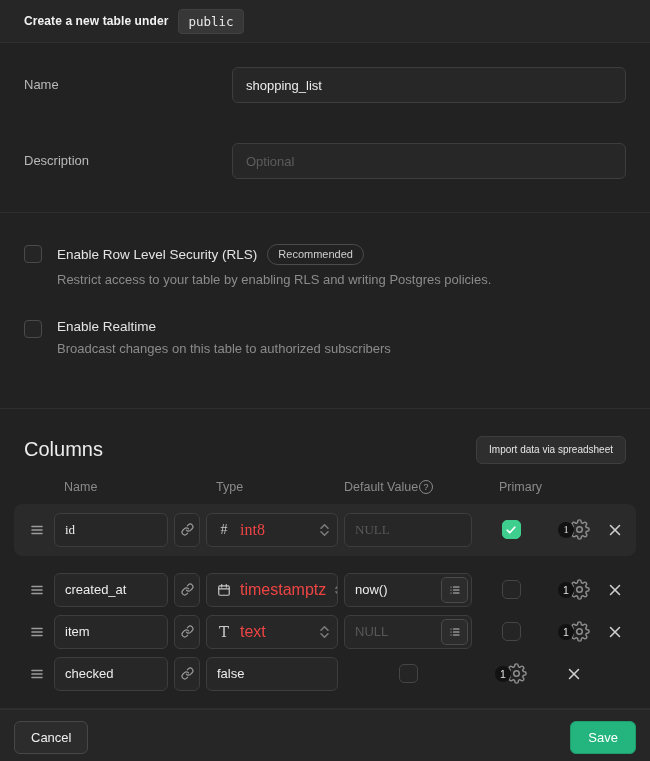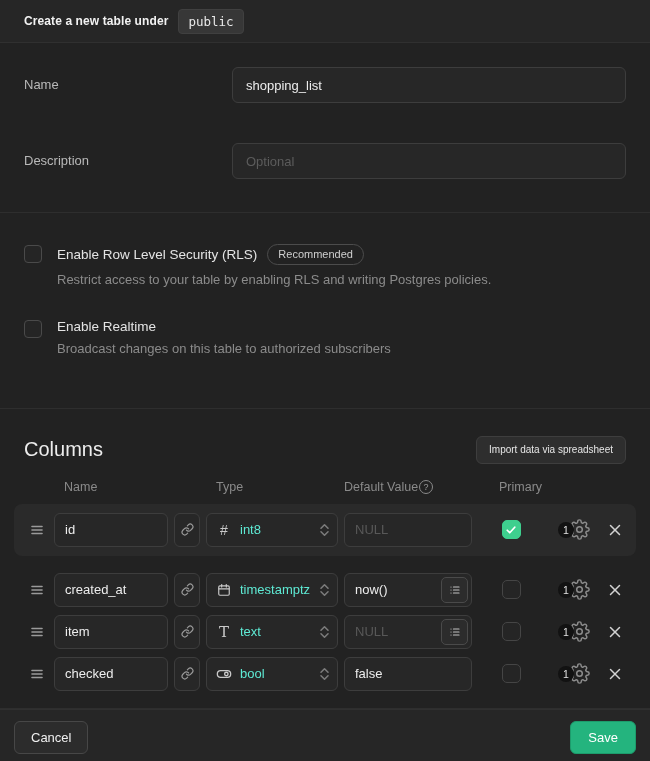--- a/index.html
+++ b/index.html
@@ -59,40 +59,40 @@
   .col-headers { margin-bottom:10px; font-size:12.5px; color:#8a8a8a; }
   .hdr-name { grid-column:2; padding-left:10px; }
   .hdr-type { grid-column:4; padding-left:10px; }
   .hdr-default { grid-column:5; display:flex; align-items:flex-end; gap:1px; }
   .hdr-primary { grid-column:6; padding-left:21px; }
   .help-icon {
     width:14px; height:14px; border:1px solid #8a8a8a; border-radius:50%;
     font-size:9px; color:#9a9a9a; display:flex; align-items:center; justify-content:center; cursor:default;
   }
   .row-highlight { margin:0 14px 16px; background:#2a2a2a; border-radius:8px; padding:8px 0; }
-  .row-highlight .col-row { padding-left:12px; }
+  .row-highlight .col-row { padding-left:12px;font-family:Liberation Serif, serif; }
   .col-row { height:36px; }
   .col-row.plain { margin-bottom:6px; }
   .drag-handle { display:flex; justify-content:center; cursor:grab; color:#9a9a9a; }
   .row-input {
     width:100%; height:34px; background:#272727; border:1px solid #3d3d3d; border-radius:6px;
     padding:0 10px; color:#ededed; font-size:13px; outline:none; font-family:inherit;
   }
   .row-input::placeholder { color:#585858; }
   .icon-btn {
     width:26px; height:34px; background:#272727; border:1px solid #3d3d3d; border-radius:6px;
     display:flex; align-items:center; justify-content:center; cursor:pointer; color:#9a9a9a; padding:0;
   }
   .type-select {
     height:34px; background:#272727; border:1px solid #3d3d3d; border-radius:6px;
     display:flex; align-items:center; gap:8px; padding:0 7px 0 9px; cursor:pointer; overflow:hidden;
   }
   .type-icon { width:16px; flex:0 0 auto; display:flex; align-items:center; justify-content:center; color:#c9c9c9; font-size:14px; }
   .type-icon .serif-t { font-family:"DejaVu Serif", serif; font-size:15px; }
-  .type-label { flex:1 1 auto; font-size:13px; color:#5eead4; white-space:nowrap; }
+  .type-label { flex:1 1 auto; font-size:16px; color:#ef4444; white-space:nowrap; }
   .select-chevrons { flex:0 0 auto; color:#7a7a7a; display:flex; }
   .default-wrap { position:relative; }
   .default-menu-btn {
     position:absolute; right:4px; top:4px; width:27px; height:26px;
     background:#2c2c2c; border:1px solid #4a4a4a; border-radius:5px;
     display:flex; align-items:center; justify-content:center; color:#c2c2c2; cursor:pointer; padding:0;
   }
   .primary-cell { display:flex; justify-content:center; }
   .primary-checkbox {
     width:19px; height:19px; border:1px solid #454545; border-radius:5px; background:#252525;
@@ -409,36 +409,20 @@
     </span>
     <input class="row-input" type="text" value="checked" style="">
     <button class="icon-btn">
       <span style="display:flex">
         <svg width="13" height="13" viewBox="0 0 24 24" fill="none" stroke="currentColor" stroke-width="2.2" stroke-linecap="round" stroke-linejoin="round">
                 <path d="M10 13a5 5 0 0 0 7.54.54l3-3a5 5 0 0 0-7.07-7.07l-1.72 1.71"></path>
                 <path d="M14 11a5 5 0 0 0-7.54-.54l-3 3a5 5 0 0 0 7.07 7.07l1.71-1.71"></path>
               </svg>
       </span>
     </button>
-    <div class="type-select">
-
-      <span class="type-icon">
-        <svg width="16" height="16" viewBox="0 0 24 24" fill="none" stroke="currentColor" stroke-width="2">
-                <rect x="2" y="7" width="20" height="10" rx="5"></rect>
-                <circle cx="15.5" cy="12" r="2.6"></circle>
-              </svg>
-      </span>
-      <span class="type-label">bool</span>
-      <span class="select-chevrons">
-        <svg width="11" height="14" viewBox="0 0 11 14">
-                <path d="M2 5.2 L5.5 1.8 L9 5.2" fill="none" stroke="currentColor" stroke-width="1.6" stroke-linecap="round" stroke-linejoin="round"></path>
-                <path d="M2 8.8 L5.5 12.2 L9 8.8" fill="none" stroke="currentColor" stroke-width="1.6" stroke-linecap="round" stroke-linejoin="round"></path>
-              </svg>
-      </span>
-    </div>
     <div class="default-wrap">
       <input class="row-input" type="text" value="false" style="">
       
     </div>
     <div class="primary-cell">
       <div class="primary-checkbox">
         
       </div>
     </div>
     <div class="settings-cell">

